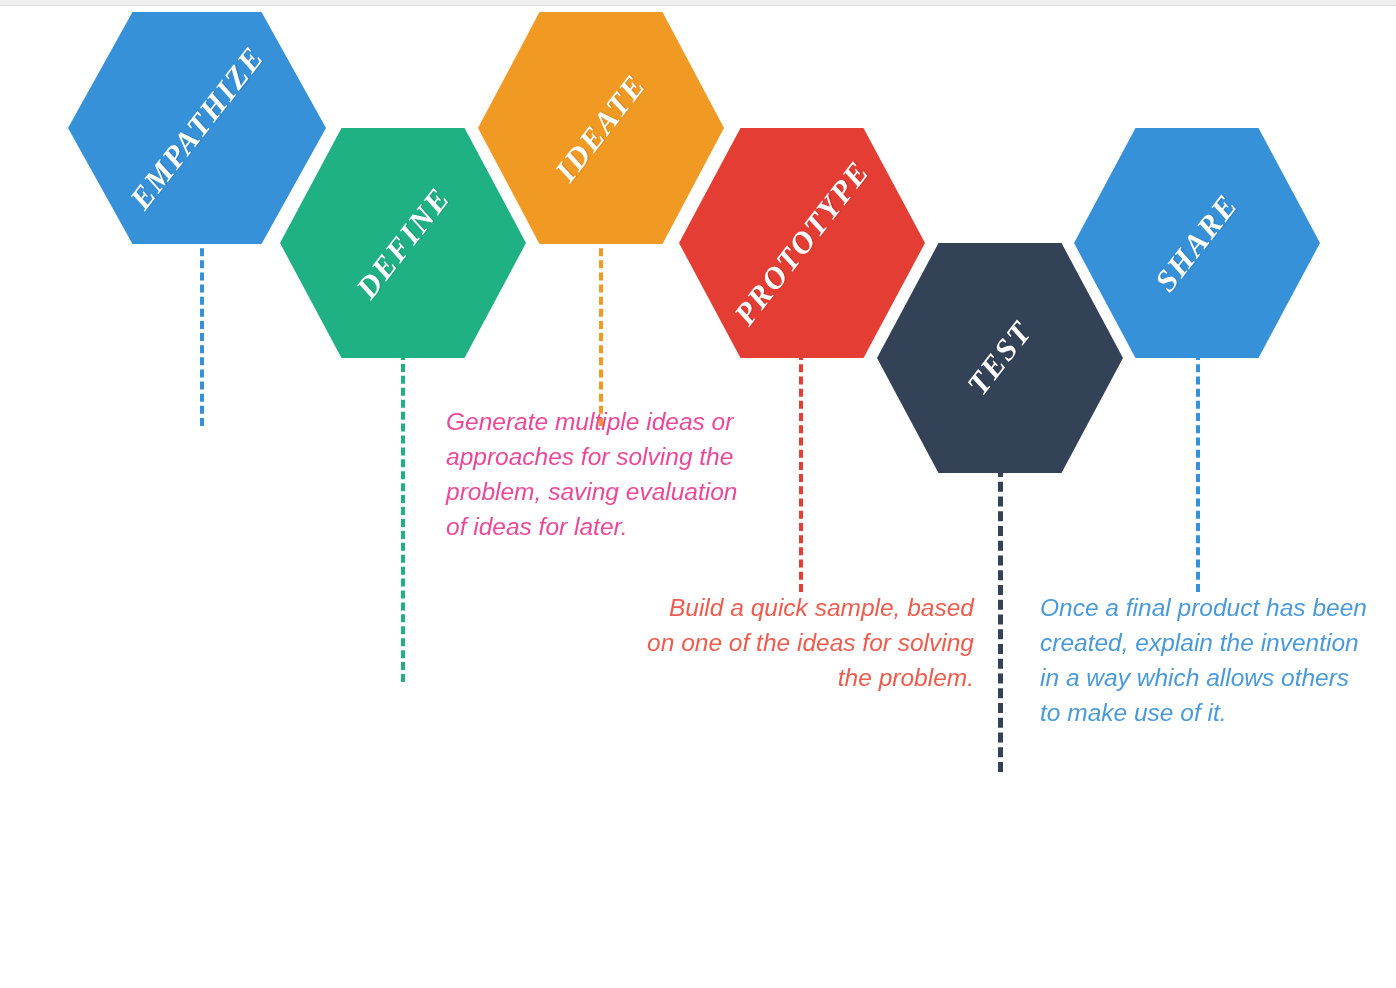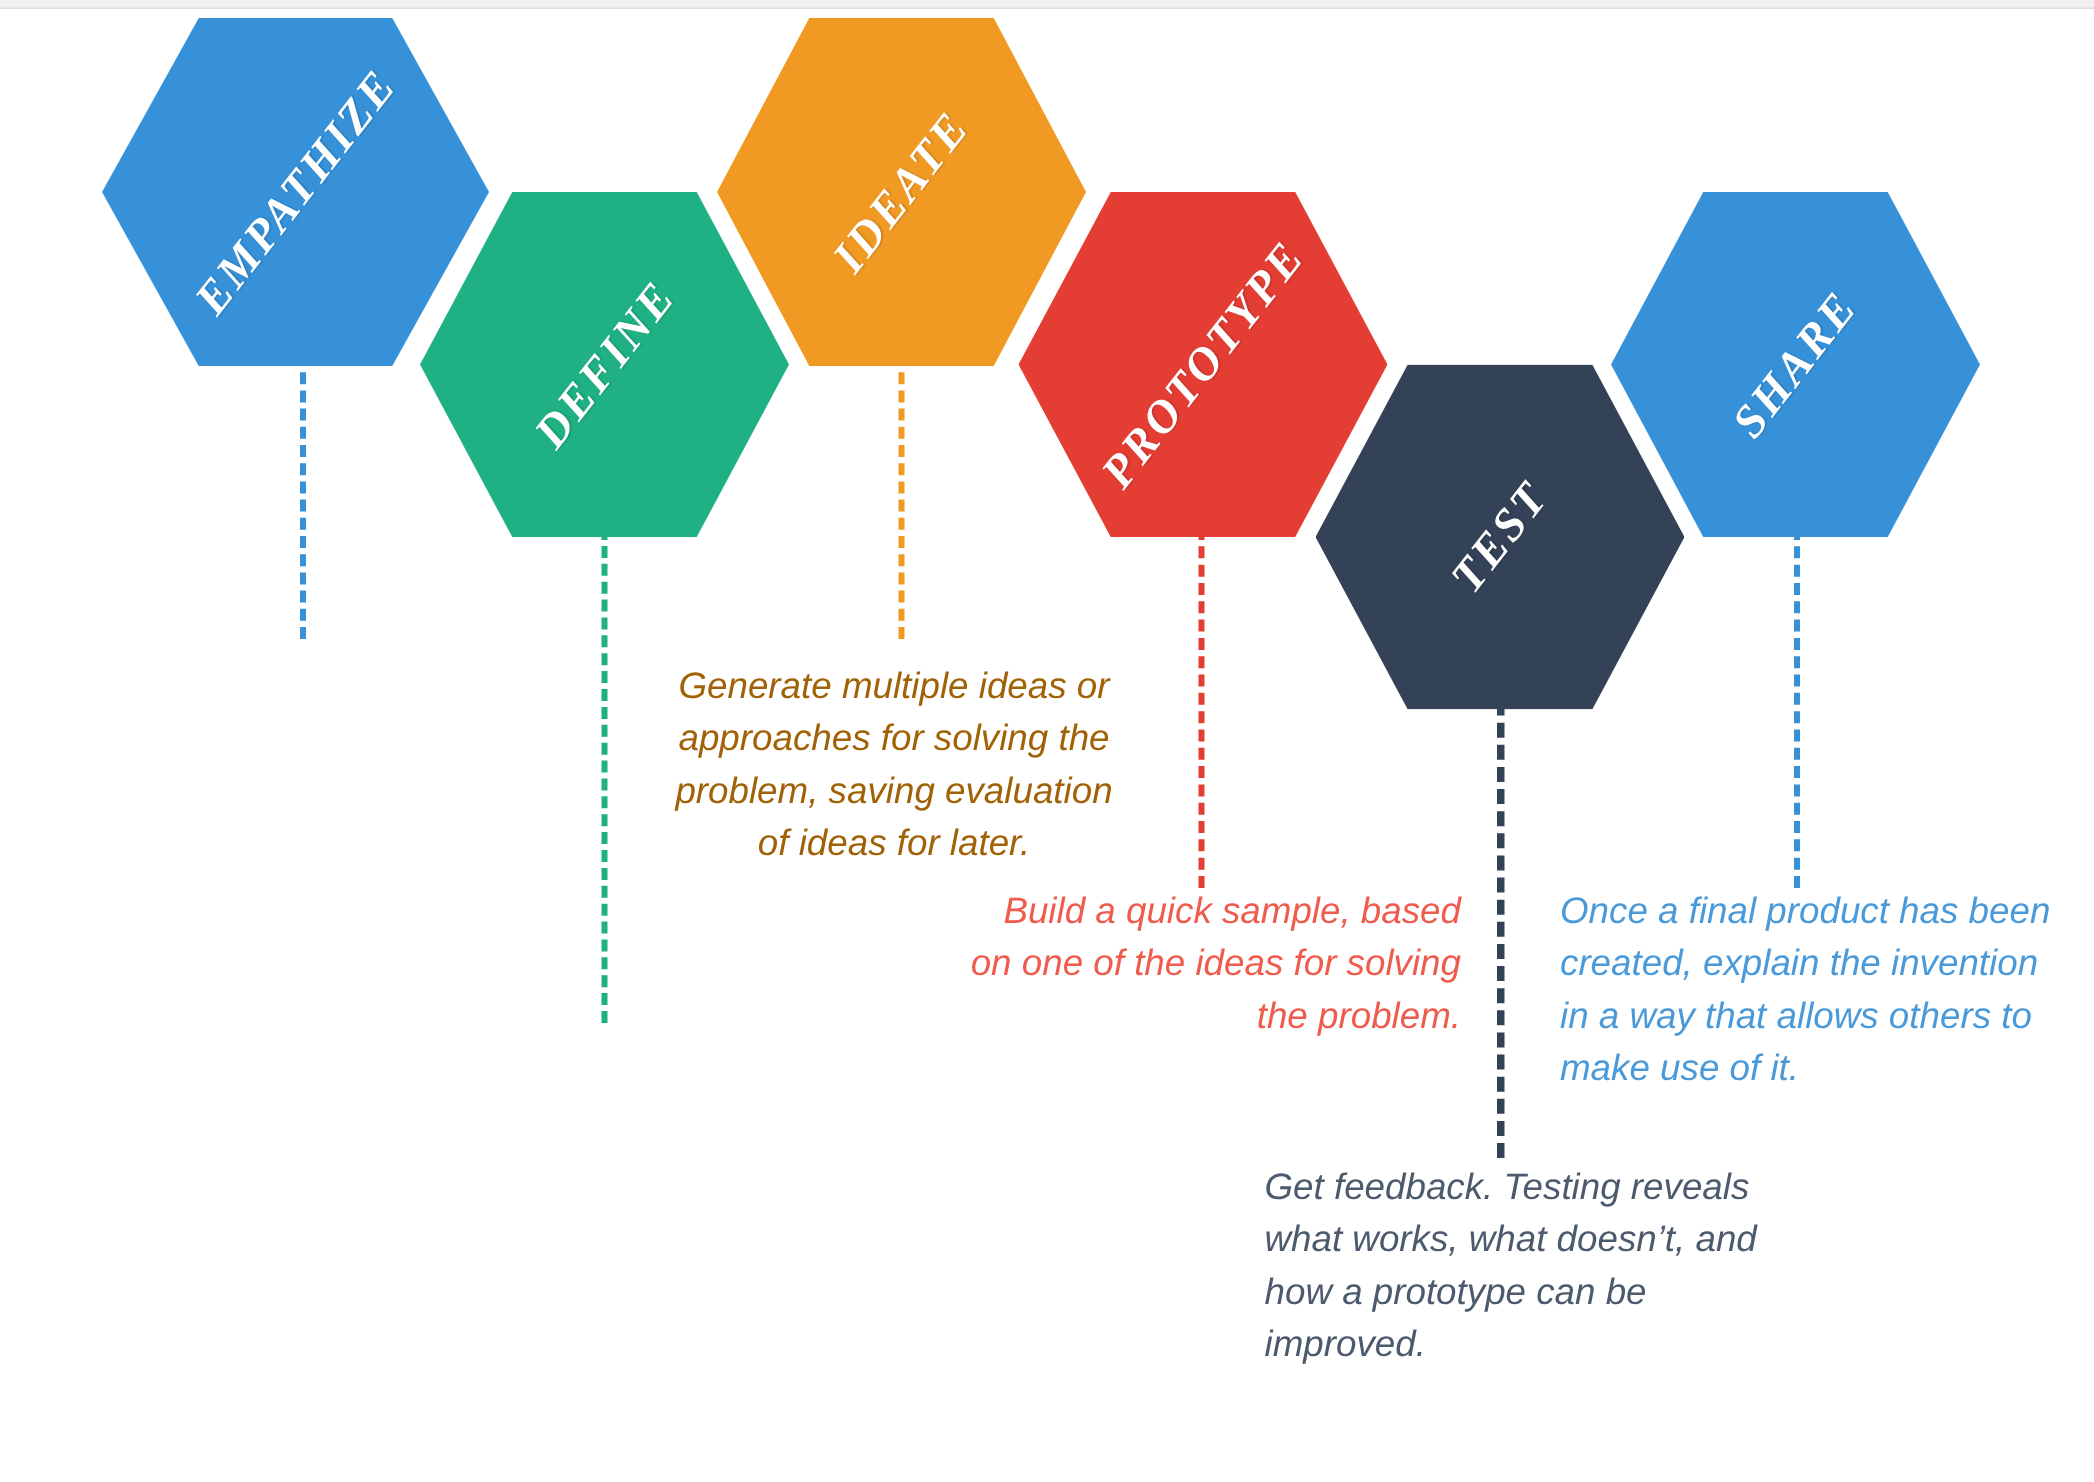--- a/index.html
+++ b/index.html
@@ -79,33 +79,32 @@
 
   <div class="hex" style="left:280px; top:128px; width:246px; height:230px; background:#1fb183;">
     <span class="hex-label md">DEFINE</span>
   </div>
   <div class="connector" style="left:401px; top:352px; height:330px; border-left-color:#1fb183;"></div>
 
   <div class="hex" style="left:478px; top:12px; width:246px; height:232px; background:#f09a24;">
     <span class="hex-label lg">IDEATE</span>
   </div>
   <div class="connector" style="left:599px; top:236px; height:190px; border-left-color:#f09a24;"></div>
-  <div class="desc" style="left:446px; top:440px; width:300px; color:#a16207;text-align:center;">Generate multiple ideas or approaches for solving the problem, saving evaluation of ideas for later.</div>
+  <div class="desc" style="left:446px; top:404px; width:300px; color:#ec4899;">Generate multiple ideas or approaches for solving the problem, saving evaluation of ideas for later.</div>
 
   <div class="hex" style="left:679px; top:128px; width:246px; height:230px; background:#e43d33;">
     <span class="hex-label md">PROTOTYPE</span>
   </div>
   <div class="connector" style="left:799px; top:352px; height:240px; border-left-color:#e43d33;"></div>
   <div class="desc" style="left:644px; top:590px; width:330px; color:#ef5b4c;text-align:right;">Build a quick sample, based on one of the ideas for solving the problem.</div>
 
   <div class="hex" style="left:877px; top:243px; width:246px; height:230px; background:#344257;">
     <span class="hex-label md">TEST</span>
   </div>
   <div class="connector" style="left:998px; top:467px; height:305px; border-left-color:#344257; border-left-width:5px;"></div>
-  <div class="desc" style="left:843px; top:774px; width:350px; color:#4c5a6e;">Get feedback. Testing reveals what works, what doesn’t, and how a prototype can be improved.</div>
 
   <div class="hex" style="left:1074px; top:128px; width:246px; height:230px; background:#3691d8;">
     <span class="hex-label md">SHARE</span>
   </div>
   <div class="connector" style="left:1196px; top:352px; height:240px; border-left-color:#3691d8;"></div>
-  <div class="desc" style="left:1040px; top:590px; width:330px; color:#4a9ada;">Once a final product has been created, explain the invention in a way that allows others to make use of it.</div>
+  <div class="desc" style="left:1040px; top:590px; width:330px; color:#4a9ada;">Once a final product has been created, explain the invention in a way which allows others to make use of it.</div>
 
 </div>
 
 </body></html>

